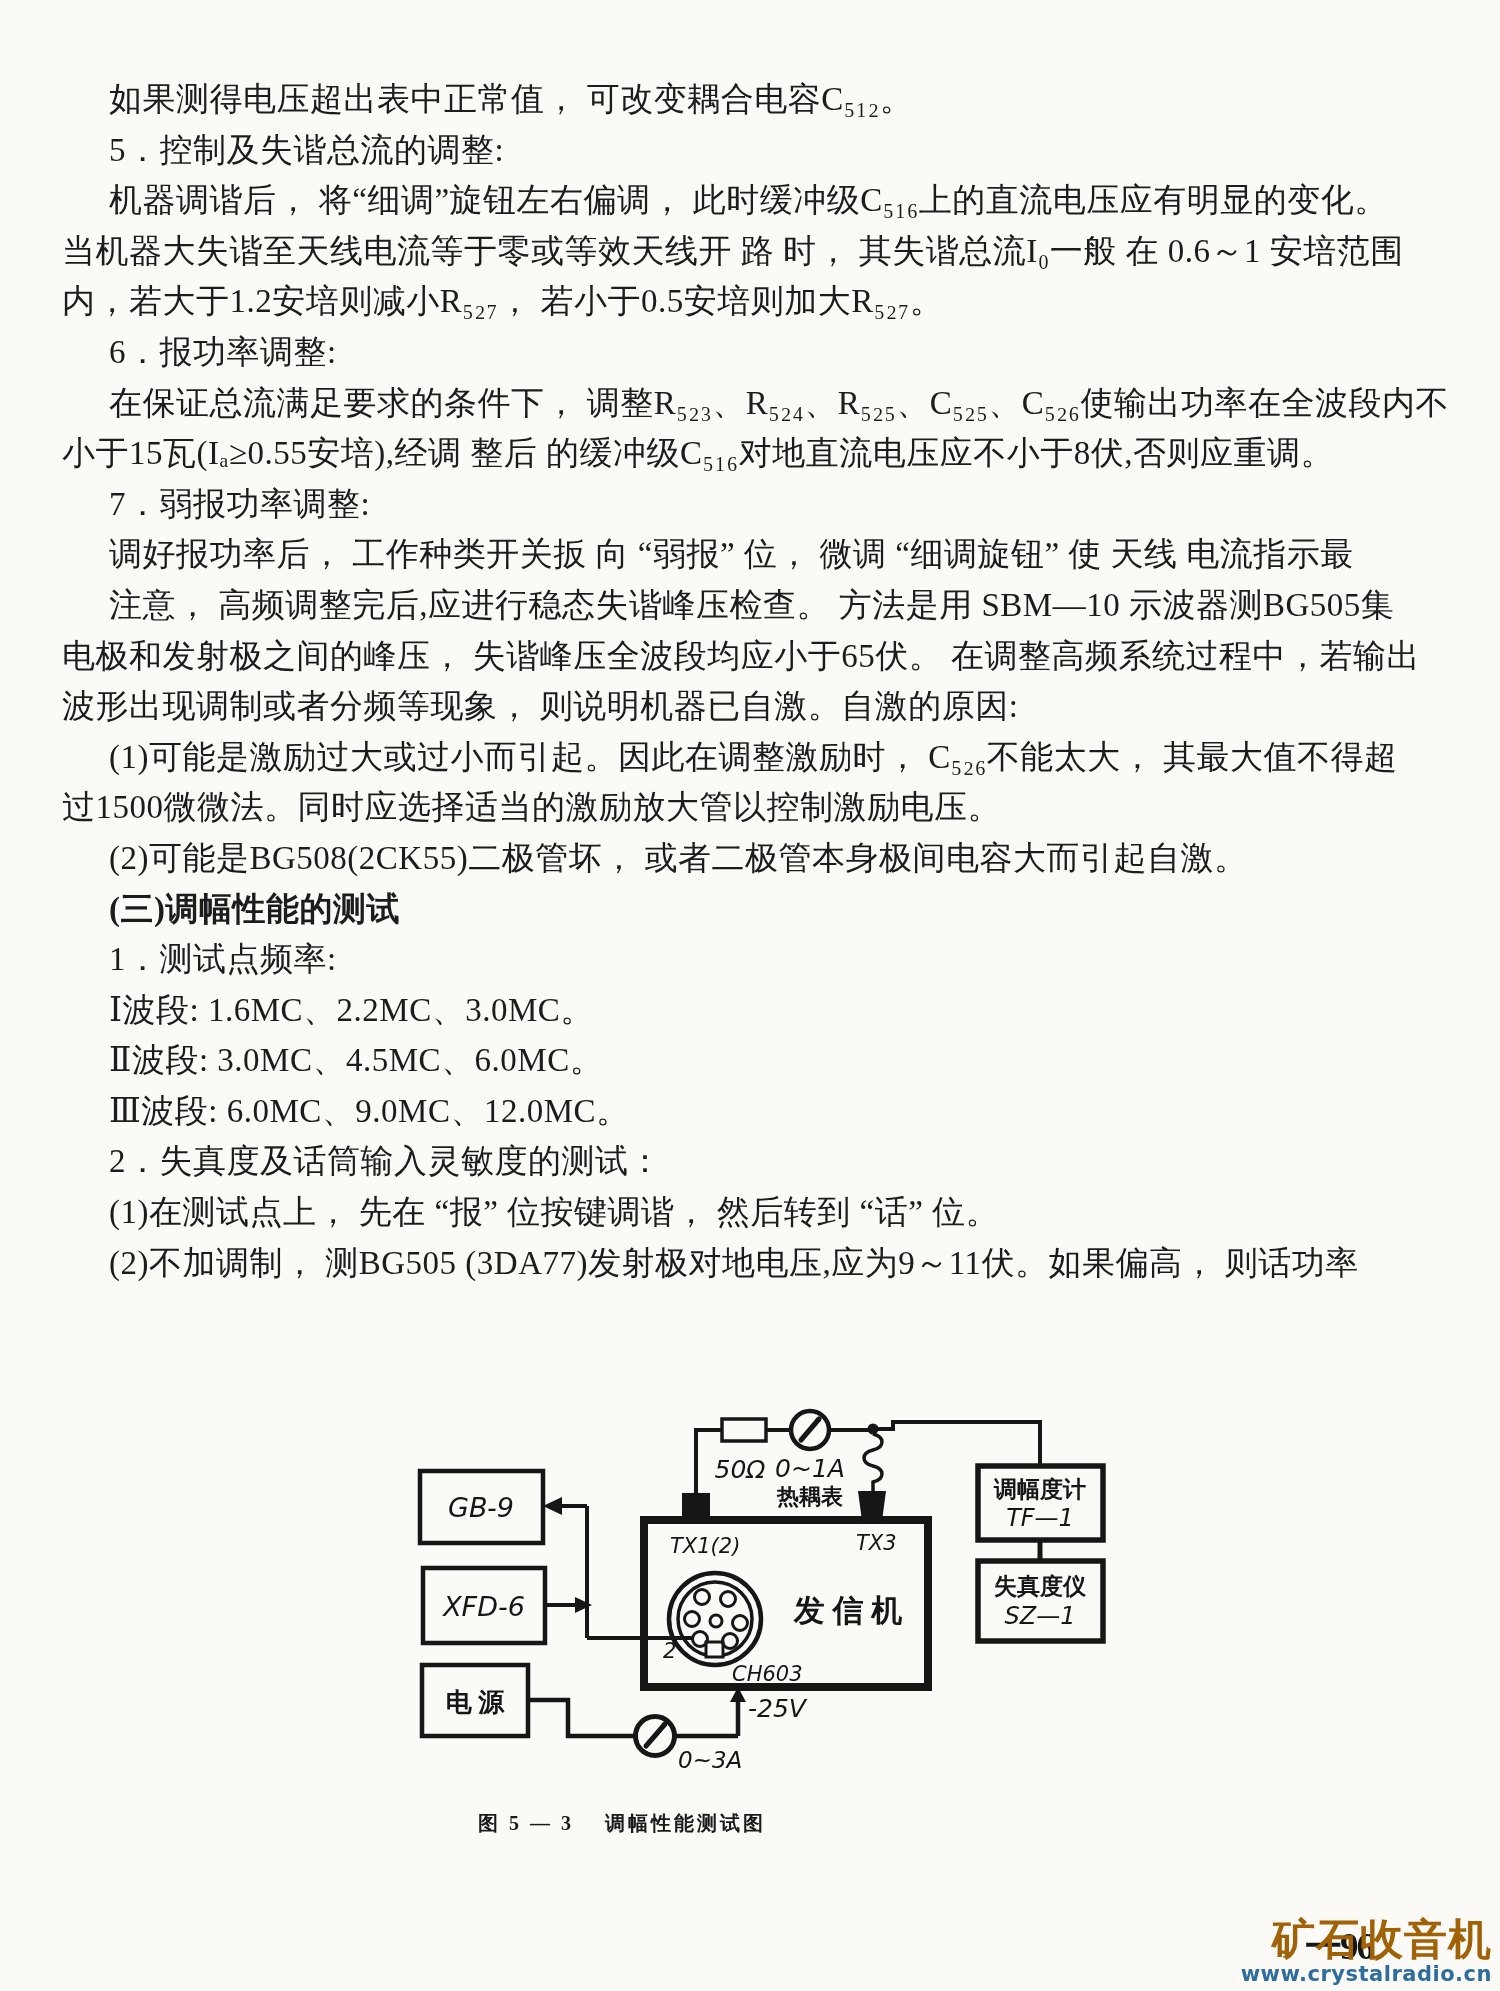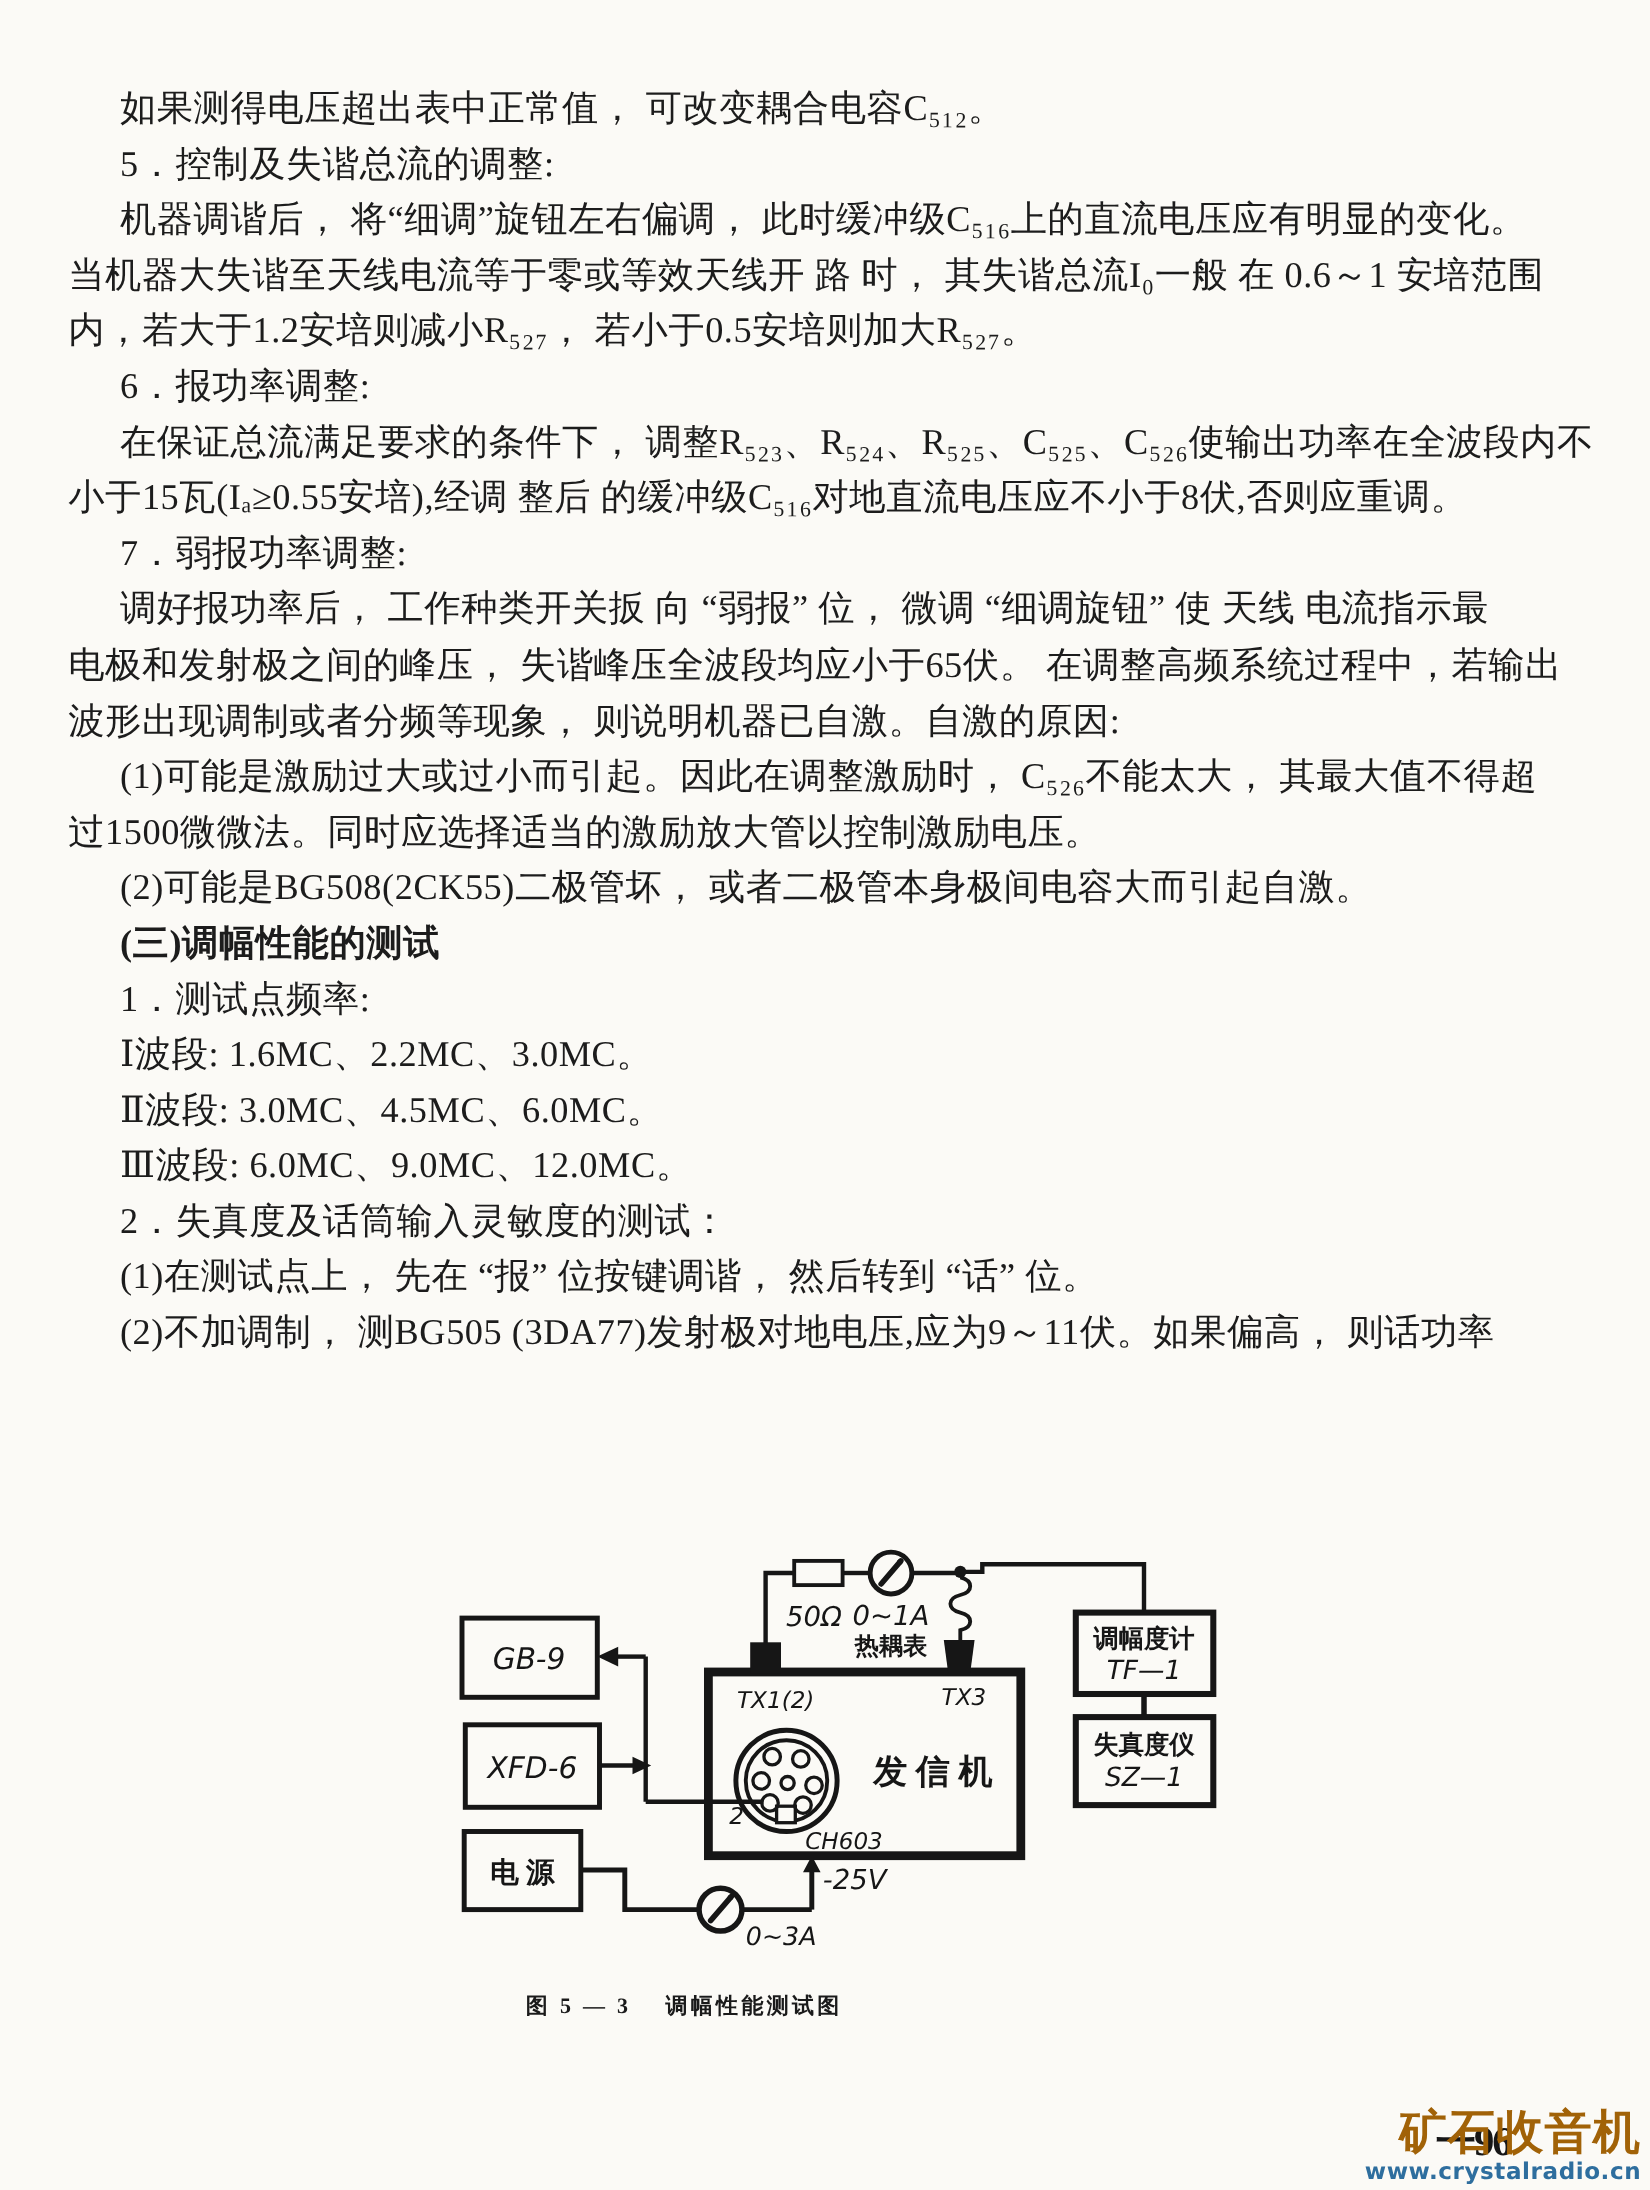--- a/index.html
+++ b/index.html
@@ -52,20 +52,21 @@
     <div class="tline indent">如果测得电压超出表中正常值， 可改变耦合电容C₅₁₂。</div>
     <div class="tline indent">5．控制及失谐总流的调整:</div>
     <div class="tline indent">机器调谐后， 将“细调”旋钮左右偏调， 此时缓冲级C₅₁₆上的直流电压应有明显的变化。</div>
     <div class="tline">当机器大失谐至天线电流等于零或等效天线开 路 时， 其失谐总流I₀一般 在 0.6～1 安培范围</div>
     <div class="tline">内，若大于1.2安培则减小R₅₂₇， 若小于0.5安培则加大R₅₂₇。</div>
     <div class="tline indent">6．报功率调整:</div>
     <div class="tline indent">在保证总流满足要求的条件下， 调整R₅₂₃、R₅₂₄、R₅₂₅、C₅₂₅、C₅₂₆使输出功率在全波段内不</div>
     <div class="tline">小于15瓦(Iₐ≥0.55安培),经调 整后 的缓冲级C₅₁₆对地直流电压应不小于8伏,否则应重调。</div>
     <div class="tline indent">7．弱报功率调整:</div>
     <div class="tline indent">调好报功率后， 工作种类开关扳 向 “弱报” 位， 微调 “细调旋钮” 使 天线 电流指示最</div>
+    <div class="tline indent">注意， 高频调整完后,应进行稳态失谐峰压检查。 方法是用 SBM—10 示波器测BG505集</div>
     <div class="tline">电极和发射极之间的峰压， 失谐峰压全波段均应小于65伏。 在调整高频系统过程中，若输出</div>
     <div class="tline">波形出现调制或者分频等现象， 则说明机器已自激。自激的原因:</div>
     <div class="tline indent">(1)可能是激励过大或过小而引起。因此在调整激励时， C₅₂₆不能太大， 其最大值不得超</div>
     <div class="tline">过1500微微法。同时应选择适当的激励放大管以控制激励电压。</div>
     <div class="tline indent">(2)可能是BG508(2CK55)二极管坏， 或者二极管本身极间电容大而引起自激。</div>
     <div class="tline indent bold">(三)调幅性能的测试</div>
     <div class="tline indent">1．测试点频率:</div>
     <div class="tline indent">Ⅰ波段: 1.6MC、2.2MC、3.0MC。</div>
     <div class="tline indent">Ⅱ波段: 3.0MC、4.5MC、6.0MC。</div>
     <div class="tline indent">Ⅲ波段: 6.0MC、9.0MC、12.0MC。</div>

